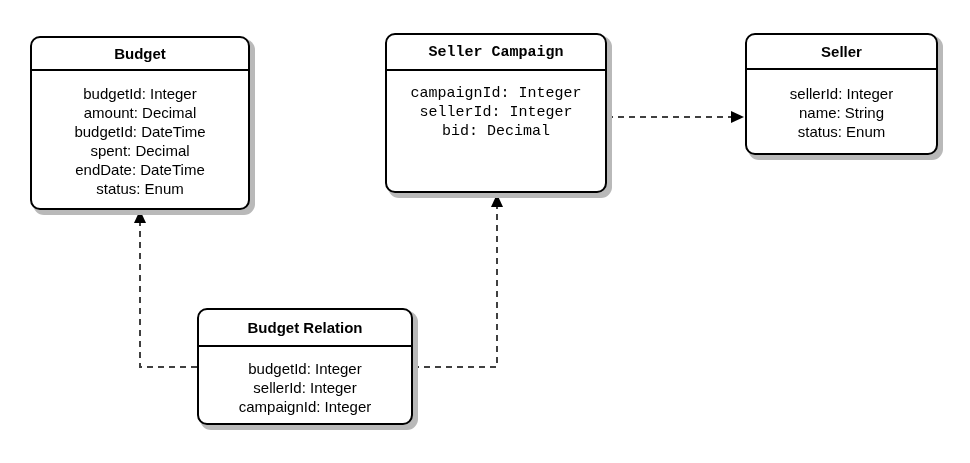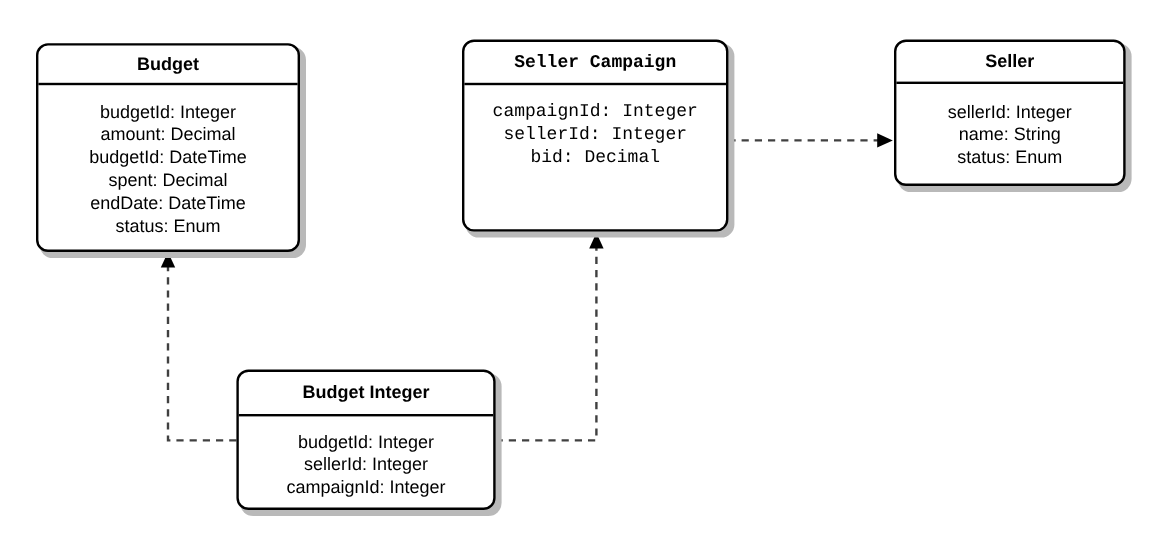--- a/index.html
+++ b/index.html
@@ -100,21 +100,21 @@
     </div>
     <div class="entity-body" style="padding-top:14px;">
       <div class="field">sellerId: Integer</div>
       <div class="field">name: String</div>
       <div class="field">status: Enum</div>
     </div>
   </div>
 
   <div class="entity" style="left:197px; top:308px; width:216px; height:117px;">
     <div class="entity-header" style="height:37px;">
-      <span>Budget Integer</span>
+      <span>Budget Relation</span>
     </div>
     <div class="entity-body" style="padding-top:12px;">
       <div class="field">budgetId: Integer</div>
       <div class="field">sellerId: Integer</div>
       <div class="field">campaignId: Integer</div>
     </div>
   </div>
 
 </div>
 

